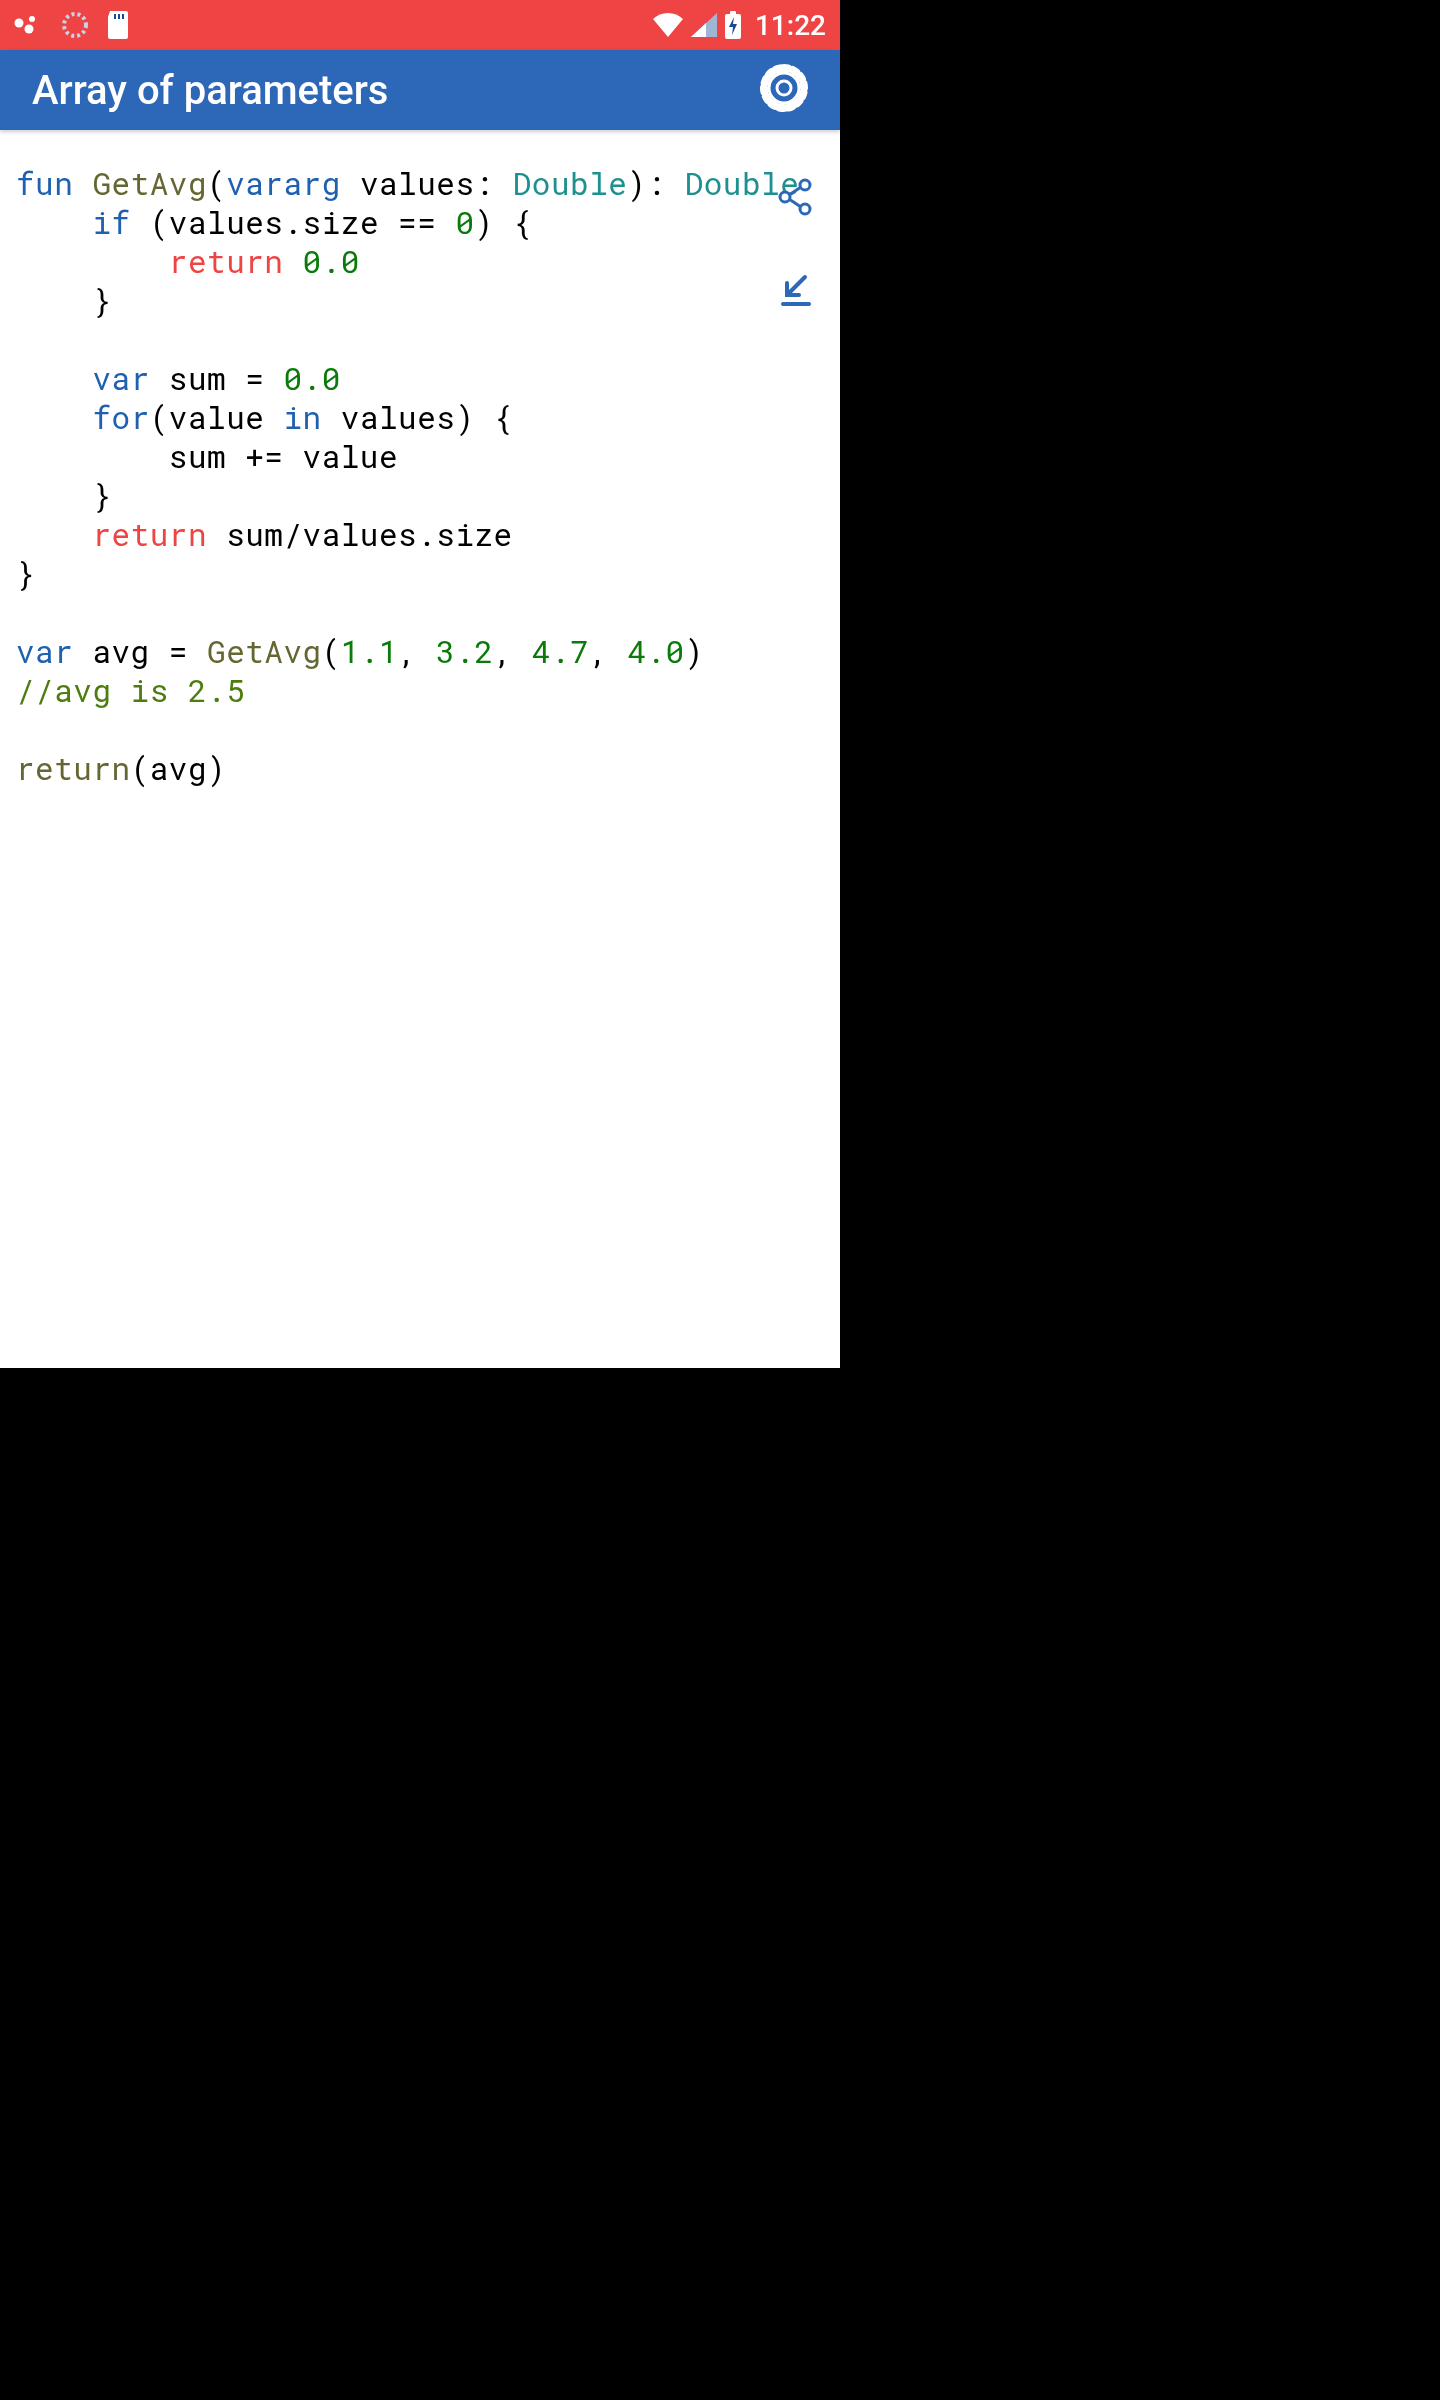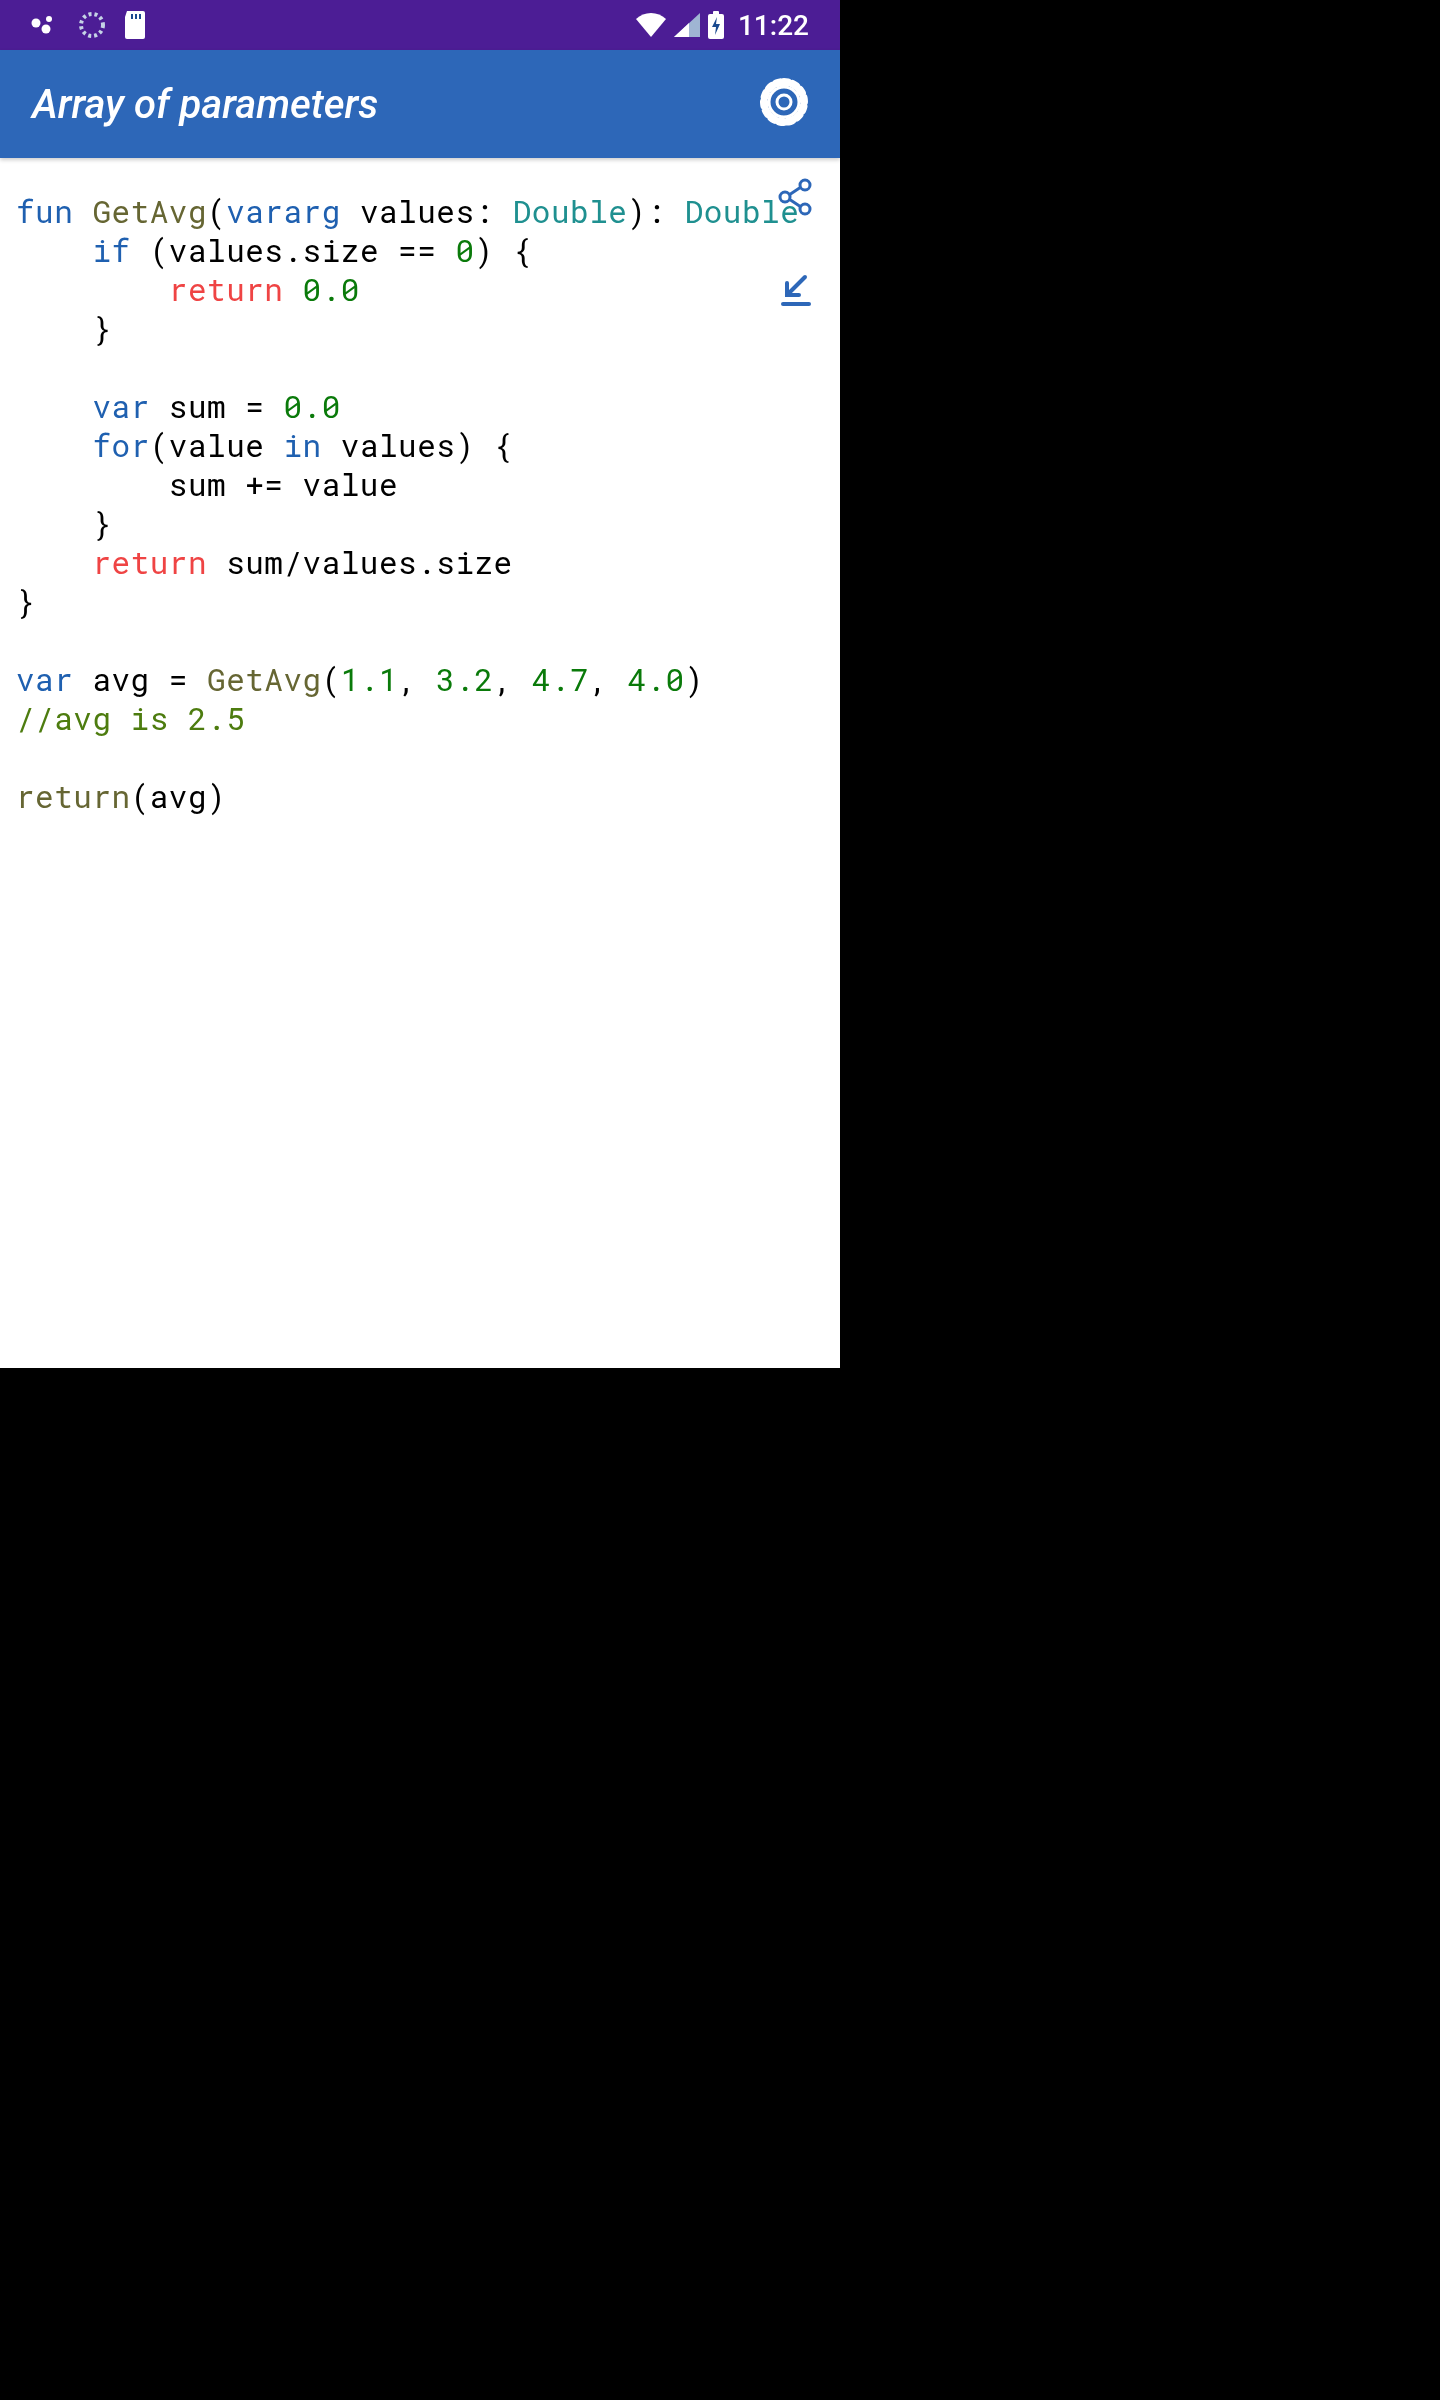--- a/index.html
+++ b/index.html
@@ -1,26 +1,26 @@
 <!DOCTYPE html>
 <html><head>
 <meta charset="utf-8">
 <style>
   * { margin:0; padding:0; box-sizing:border-box; }
   html,body { width:840px; height:1372px; background:#000; font-family:Roboto,Arial,sans-serif; }
   #screen { width:840px; height:1372px; background:#fff; position:relative; overflow:hidden; }
 
   
-  #statusbar { height:50px; background:#4c1d95; color:#fff; display:flex; align-items:center; justify-content:space-between; padding:0 31px; font-size:28px; }
+  #statusbar { height:50px; background:#ef4444; color:#fff; display:flex; align-items:center; justify-content:space-between; padding:0 14px; font-size:28px; }
   #status-left { display:flex; align-items:center; gap:18px; }
   #status-right { display:flex; align-items:center; gap:8px; font-weight:500; }
   .sicon { display:inline-flex; }
 
   
-  #appbar { height:108px; background:#2d67b8; color:#fff; display:flex; align-items:center; justify-content:space-between; padding:0 28px 0 32px; box-shadow:0 2px 4px rgba(0,0,0,0.2);font-style:italic; }
+  #appbar { height:80px; background:#2d67b8; color:#fff; display:flex; align-items:center; justify-content:space-between; padding:0 28px 0 32px; box-shadow:0 2px 4px rgba(0,0,0,0.2); }
   #appbar-title { font-size:40px; font-weight:500; }
   #settings-btn { width:56px; height:56px; display:flex; align-items:center; justify-content:center; cursor:pointer; }
 
   
   #code-area { position:relative; padding:34px 16px; font-family:"Roboto Mono","Courier New",monospace; font-size:31px; line-height:39px; white-space:pre; color:#000; letter-spacing:0.5px; }
   .kw   { color:#1f60b0; }  
   .fn   { color:#666633; }  
   .num  { color:#0a7a0a; }  
   .type { color:#1f9090; }  
   .cmt  { color:#4d7c0f; }  

